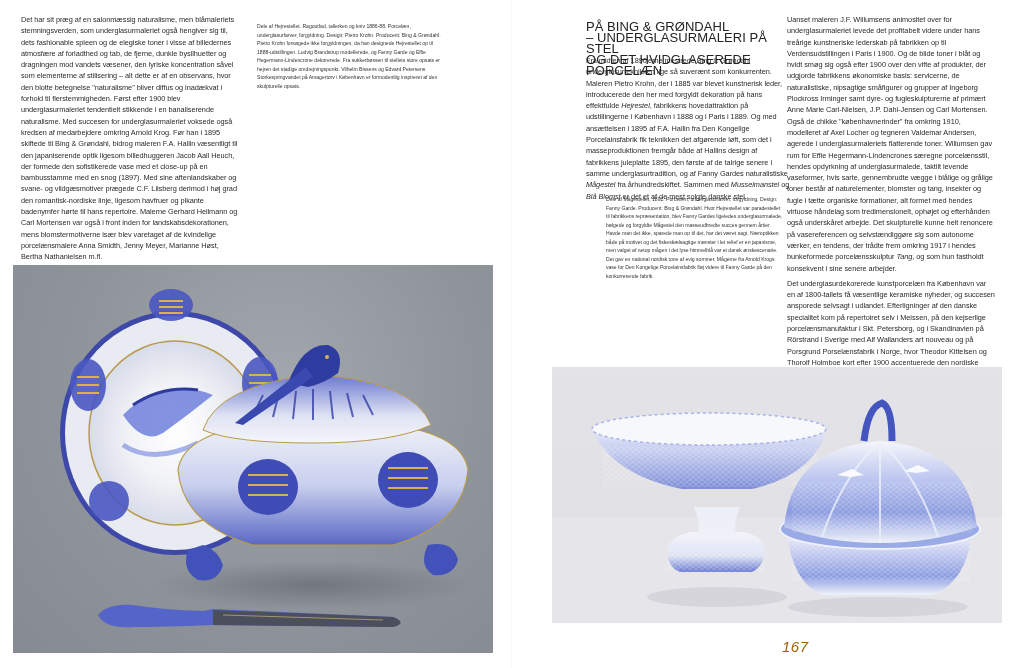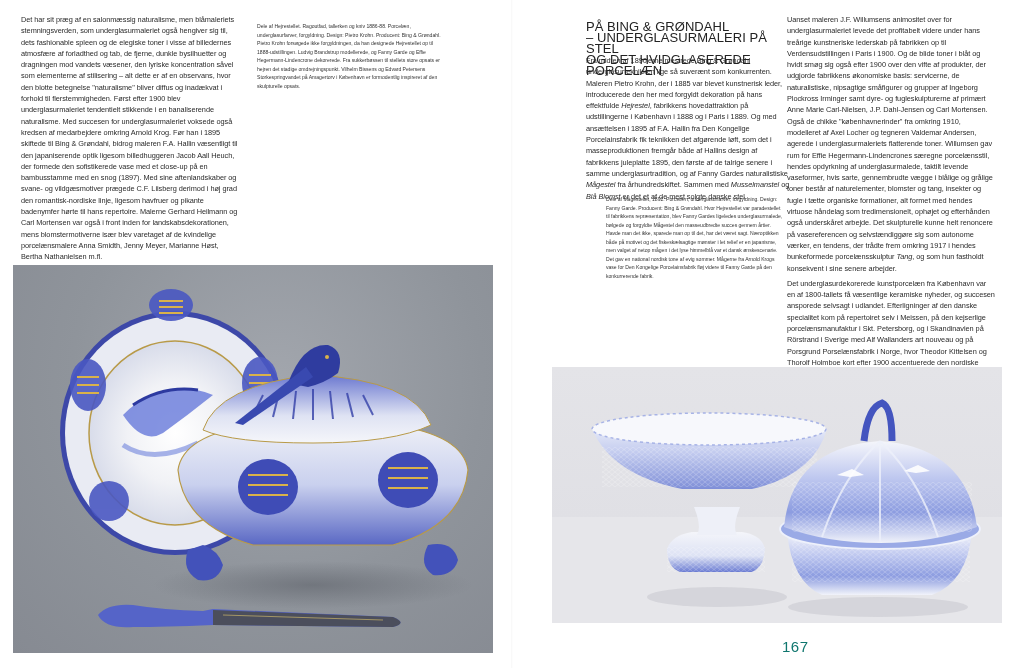--- a/index.html
+++ b/index.html
@@ -16,21 +16,21 @@
   .caption { position:absolute; font-size:5.1px; line-height:8.55px; color:#333; letter-spacing:-0.02px; }
   #caption-left { left:257px; top:22px; width:185px; }
   #caption-right { left:606px; top:195px; width:178px; }
   .heading { position:absolute; left:586px; top:21px; width:210px; font-size:13px; line-height:11px;
              text-transform:uppercase; color:#222; letter-spacing:0.05px; }
   .photo { position:absolute; overflow:hidden; }
   #photo-left { left:13px; top:265px; width:480px; height:388px;
      background:radial-gradient(ellipse at 55% 30%, #a2a6ad 0%, #8f949b 55%, #868a92 100%); }
   #photo-right { left:552px; top:367px; width:450px; height:256px;
      background:linear-gradient(180deg, #e4e4e8 0%, #e0e0e5 60%, #dcdce1 100%); }
-  .page-number { position:absolute; left:782px; top:638px; font-size:15px; color:#0f766e; letter-spacing:0.5px; }
+  .page-number { position:absolute; left:782px; top:638px; font-size:15px; color:#a16207; letter-spacing:0.5px;font-style:italic; }
   em { font-style:italic; }
 </style>
 </head>
 <body>
 
 <div class="spread-gutter"></div>
 
 <div id="left-body" class="body-col">
   <p>Det har sit præg af en salonmæssig naturalisme, men blåmaleriets stemningsverden, som underglasurmaleriet også hengiver sig til, dets fashionable spleen og de elegiske toner i visse af billedernes atmosfære af forladthed og tab, de fjerne, dunkle bysilhuetter og dragningen mod vandets væsener, den lyriske koncentration såvel som elementerne af stilisering – alt dette er af en observans, hvor den blotte betegnelse "naturalisme" bliver diffus og inadækvat i forhold til flerstemmigheden. Først efter 1900 blev underglasurmaleriet tendentielt stikkende i en banaliserende naturalisme. Med succesen for underglasurmaleriet voksede også kredsen af medarbejdere omkring Arnold Krog. Før han i 1895 skiftede til Bing &amp; Grøndahl, bidrog maleren F.A. Hallin væsentligt til den japaniserende optik ligesom billedhuggeren Jacob Aall Heuch, der formede den sofistikerede vase med et close-up på en bambusstamme med en snog (1897). Med sine aftenlandskaber og svane- og vildgæsmotiver prægede C.F. Liisberg derimod i høj grad den romantisk-nordiske linje, ligesom havfruer og pikante badenymfer hørte til hans repertoire. Malerne Gerhard Heilmann og Carl Mortensen var også i front inden for landskabsdekorationen, mens blomstermotiverne især blev varetaget af de kvindelige porcelænsmalere Anna Smidth, Jenny Meyer, Marianne Høst, Bertha Nathanielsen m.fl.</p>
 </div>

